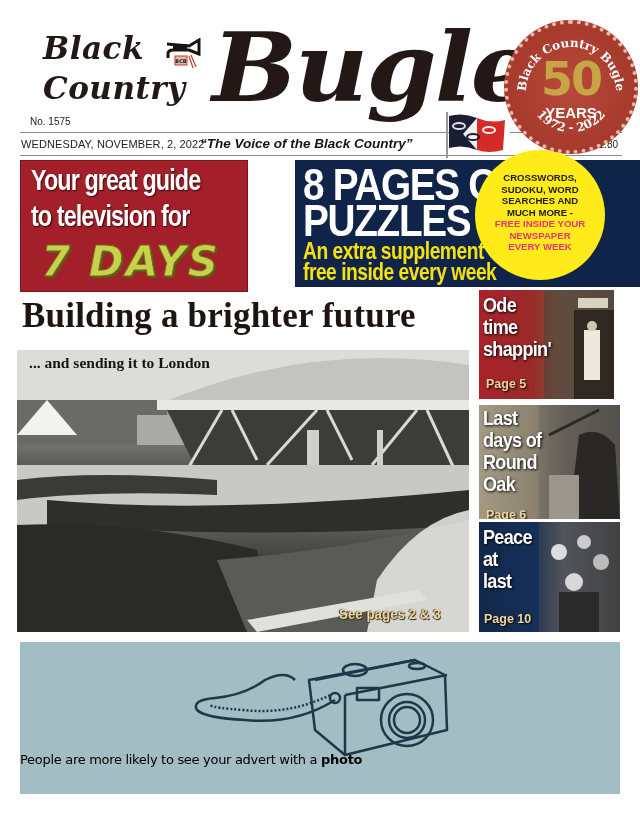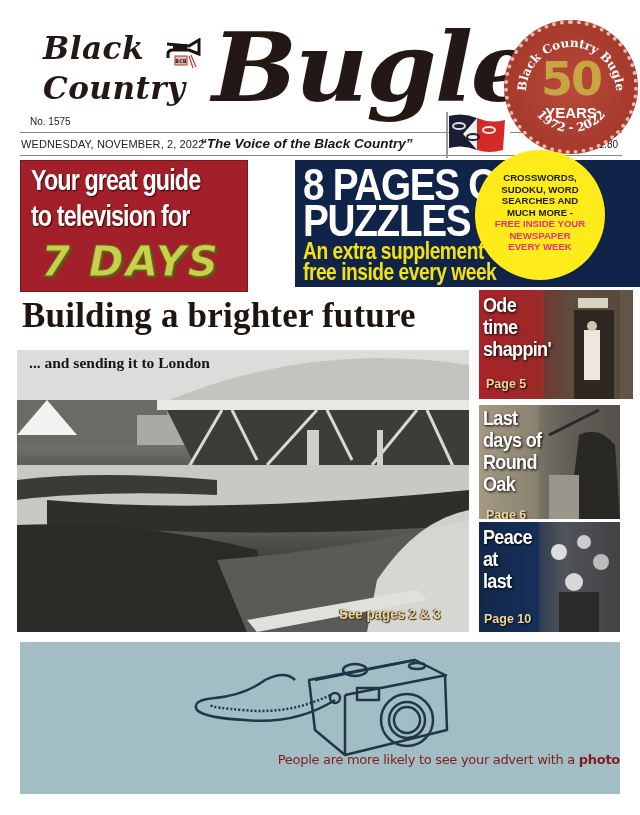--- a/index.html
+++ b/index.html
@@ -42,21 +42,21 @@
   .photo-caption { font-family: "Liberation Serif", serif; font-weight: bold; color: #151515; font-size: 15.5px; }
   .see-pages { font-weight: bold; color: #e9d7a4; font-size: 14.5px; text-shadow: 1px 1px 1px #3a2a10, -1px 0 1px #3a2a10; transform: scaleX(0.92); transform-origin: left; }
 
   
   .teaser { overflow: hidden; }
   .teaser-title { font-weight: bold; color: #fff; font-size: 21px; line-height: 22px; letter-spacing: -0.8px; transform: scaleX(0.86); transform-origin: left; text-shadow: 1px 1px 3px #000; white-space: nowrap; }
   .teaser-page { font-weight: bold; color: #efd69a; font-size: 12.5px; text-shadow: 1px 1px 2px #000; }
 
   
   .ad { background: #a2bdc3; }
-  .ad-text { color: #7f1d1d; font-size: 13px; text-align: right; width: 100%; font-family: "DejaVu Sans", sans-serif; letter-spacing: -0.3px; }
+  .ad-text { color: #000000; font-size: 13px; text-align: left; width: 100%; font-family: "DejaVu Sans", sans-serif; letter-spacing: -0.3px; }
   .ad-url { color: #20374a; font-size: 14px; text-align: center; width: 100%; font-family: "DejaVu Sans", sans-serif; letter-spacing: -0.3px; }
 </style>
 </head>
 <body>
 
 <div class="abs mast-small" style="left:43px; top:33px;">Black</div>
 <div class="abs mast-small" style="left:43px; top:73px;">Country</div>
 
 <div class="abs" style="left:165px; top:38px; width:36px; height:34px;">
   <svg width="36" height="34" viewBox="0 0 36 34">
@@ -160,21 +160,21 @@
     <path d="M0 175 Q120 170 240 200 L260 282 L0 282 Z" fill="#2a2a26"></path>
 
     <path d="M200 210 Q330 200 452 170 L452 282 L230 282 Z" fill="#5a5a56"></path>
     <path d="M360 230 Q400 170 452 160 L452 282 L350 282 Z" fill="#ecece8" opacity="0.85"></path>
     <path d="M230 270 L400 240 L410 250 L240 282 Z" fill="#e0e0dc"></path>
   </svg>
   <div class="abs photo-caption" style="left:12px; top:4px;">... and sending it to London</div>
   <div class="abs see-pages" style="left:322px; top:256px;">See pages 2 &amp; 3</div>
 </div>
 
-<div class="abs teaser" style="left:479px; top:290px; width:154px; height:109px; background: linear-gradient(90deg, #a8222a 0%, #9a2a28 40%, #7a5a48 60%, #5e5446 100%); padding-left: 29px;">
+<div class="abs teaser" style="left:479px; top:290px; width:135px; height:109px; background: linear-gradient(90deg, #a8222a 0%, #9a2a28 40%, #7a5a48 60%, #5e5446 100%); padding-left: 29px;">
   <svg class="abs" style="left:65px; top:0;" width="76" height="109" viewBox="0 0 76 109">
     <rect x="0" y="0" width="76" height="109" fill="#4a4236" opacity="0.55"></rect>
     <rect x="34" y="8" width="30" height="10" fill="#d9d2c2"></rect>
     <rect x="30" y="20" width="40" height="89" fill="#2e2820"></rect>
     <rect x="40" y="40" width="16" height="50" fill="#ece8de"></rect>
     <circle cx="48" cy="36" r="5" fill="#cfc6b4"></circle>
   </svg>
   <div class="abs teaser-title" style="left:4px; top:4px;">Ode</div>
   <div class="abs teaser-title" style="left:4px; top:26px;">time</div>
   <div class="abs teaser-title" style="left:4px; top:48px;">shappin'</div>

